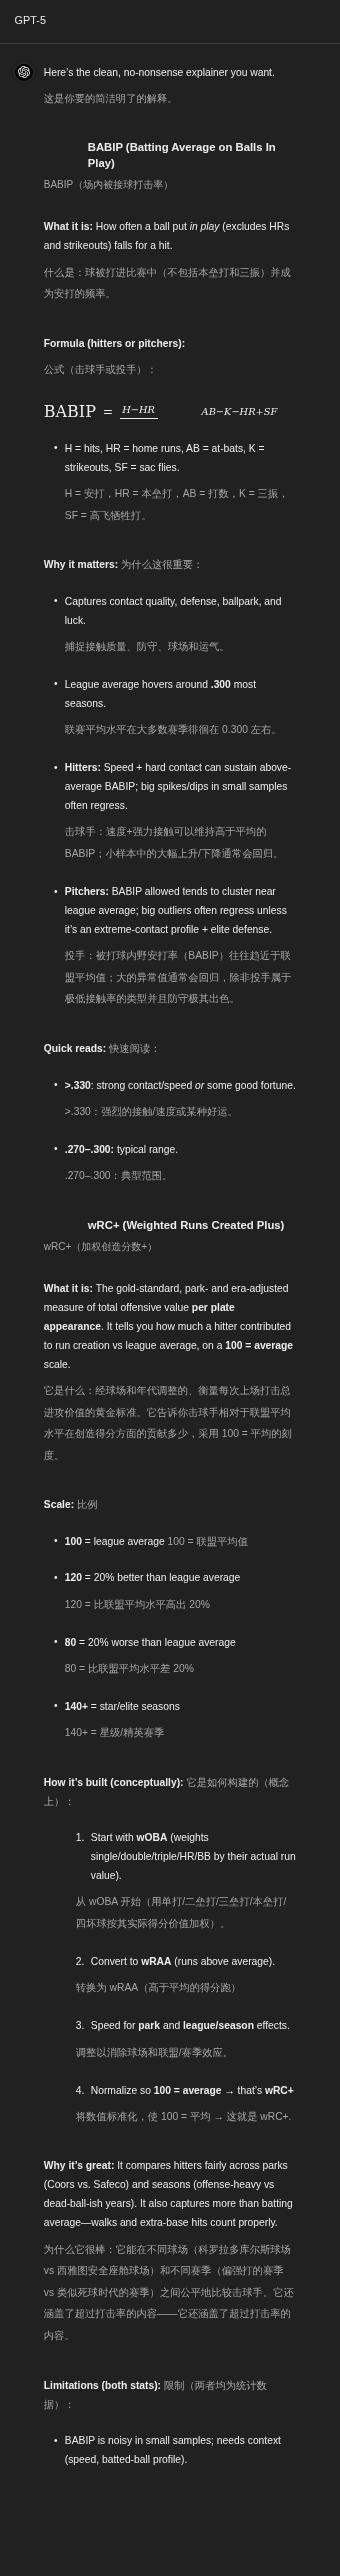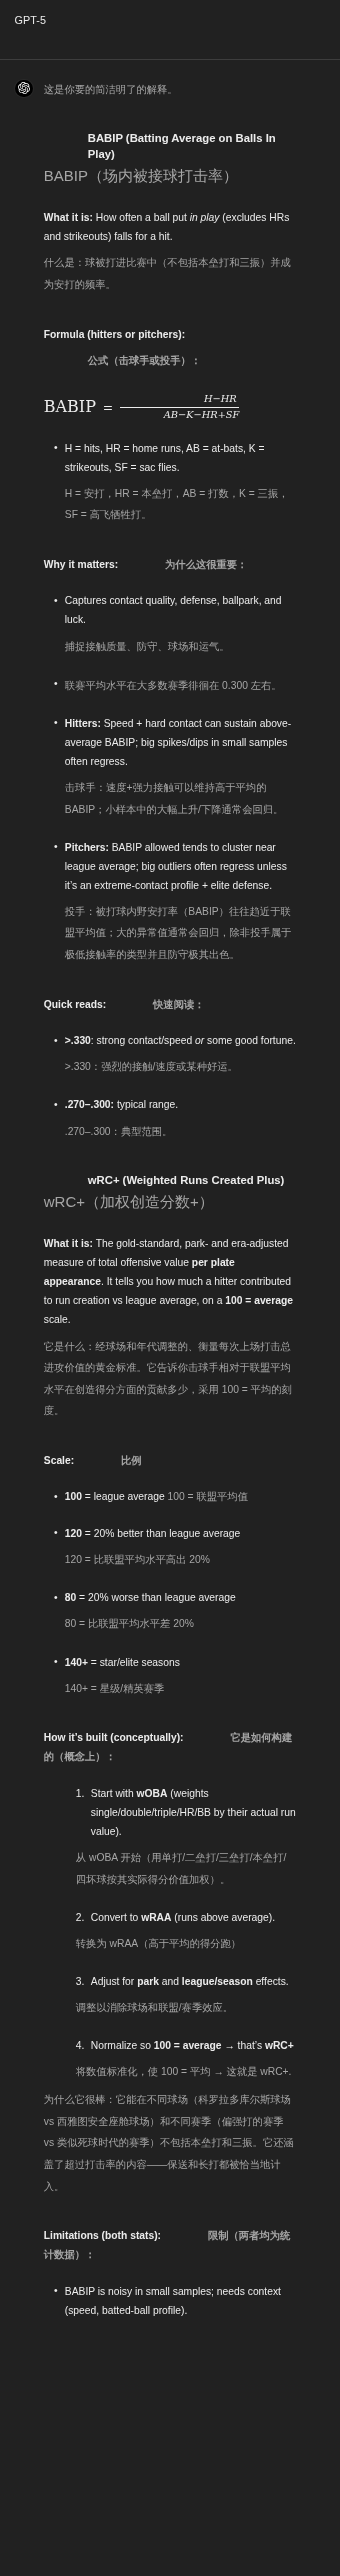--- a/index.html
+++ b/index.html
@@ -1,62 +1,62 @@
 <!DOCTYPE html>
 <html style="font-size:8.2px"><head>
 <meta charset="utf-8">
 <style>
   html,body{margin:0;padding:0;background:#212121;}
   body{width:340px;font-family:"Liberation Sans","DejaVu Sans",sans-serif;color:#ececec;
        -webkit-font-smoothing:antialiased;}
   .page{width:340px;min-height:2847px;box-sizing:border-box;background:#212121;}
 
-  .header{height:60px;box-sizing:border-box;padding:14px 0 0 14.4px;
+  .header{height:44px;box-sizing:border-box;padding:14px 0 0 14.4px;
           border-bottom:0.5px solid rgba(255,255,255,.13);}
   .model-title{font-size:10.8px;font-weight:500;color:#ececec;letter-spacing:0.1px;cursor:pointer;}
 
   .msg{display:flex;align-items:flex-start;padding:18.5px 44px 24px 14.4px;}
   .avatar{width:19.6px;height:19.6px;border-radius:50%;background:#000;flex:0 0 19.6px;
           display:flex;align-items:center;justify-content:center;margin-right:9.8px;
           border:0.5px solid rgba(255,255,255,.16);box-sizing:border-box;}
   .avatar svg{width:12px;height:12px;display:block;}
   .content{flex:1;min-width:0;font-size:10.3px;line-height:19px;}
 
   
   .r-w{color:#ececec;}
   .r-b{color:#ececec;font-weight:700;}
   .r-i{color:#ececec;font-style:italic;}
   .r-g{color:#a6a6a6;}
-  .r-G{color:#a6a6a6;font-weight:700;margin-left:44px;}
+  .r-G{color:#a6a6a6;font-weight:400;}
 
   
   .p{margin-top:13.4px;}
   .content > :first-child{margin-top:0;}
   .p.sec{margin-top:29px;}
   .pz{margin-top:6.2px;line-height:21.6px;}
   .h{margin-top:30px;font-size:11.3px;font-weight:700;line-height:16px;padding-left:44px;}
-  .hz{margin-top:6.2px;font-size:15px;line-height:16px;}
+  .hz{margin-top:6.2px;font-size:10px;line-height:16px;}
   .hz + .p, .hz + .formula{margin-top:24px;}
 
   .ul,.ol{margin-top:17.5px;}
   .li{margin-top:17.5px;padding-left:21px;position:relative;}
   .li:first-child{margin-top:0;}
   .li::before{content:"\2022";position:absolute;left:10.3px;top:-0.5px;color:#ececec;}
   .li .zh, .oli .zh{margin-top:6.2px;line-height:21.6px;}
 
   .oli{margin-top:17.5px;margin-left:32px;position:relative;padding-left:15px;}
   .oli:first-child{margin-top:0;}
   .omk{position:absolute;left:0;top:0;color:#ececec;}
   .oli .zh{margin-left:-15px;}
 
   .formula{margin-top:21.6px;margin-bottom:4.1px;display:flex;align-items:center;
            font-family:"DejaVu Serif","Liberation Serif",serif;color:#ececec;}
   .f-lhs{font-size:16px;line-height:15.5px;}
   .f-eq{font-size:12.4px;margin:0 6.7px;}
-  .frac{display:inline-flex;flex-direction:column;text-align:right;
+  .frac{display:inline-flex;flex-direction:row;text-align:left;
         font-style:italic;font-size:9.8px;line-height:12px;}
   .fr-num{border-bottom:1px solid #ececec;padding:0 2.6px 1.5px;}
   .fr-den{padding-top:1.5px;margin-left:44px;}
 </style>
 </head>
 <body>
 
 <div class="page">
   <div class="header">
     <span class="model-title">GPT-5</span>
@@ -64,20 +64,21 @@
 
   <div class="msg">
     <div class="avatar">
       <span>
         <svg viewBox="0 0 24 24" fill="#fff" xmlns="http://www.w3.org/2000/svg" aria-hidden="true">
           <path d="M22.2819 9.8211a5.9847 5.9847 0 0 0-.5157-4.9108 6.0462 6.0462 0 0 0-6.5098-2.9A6.0651 6.0651 0 0 0 4.9807 4.1818a5.9847 5.9847 0 0 0-3.9977 2.9 6.0462 6.0462 0 0 0 .7427 7.0966 5.98 5.98 0 0 0 .511 4.9107 6.051 6.051 0 0 0 6.5146 2.9001A5.9847 5.9847 0 0 0 13.2599 24a6.0557 6.0557 0 0 0 5.7718-4.2058 5.9894 5.9894 0 0 0 3.9977-2.9001 6.0557 6.0557 0 0 0-.7475-7.0729zm-9.022 12.6081a4.4755 4.4755 0 0 1-2.8764-1.0408l.1419-.0804 4.7783-2.7582a.7948.7948 0 0 0 .3927-.6813v-6.7369l2.02 1.1686a.071.071 0 0 1 .038.052v5.5826a4.504 4.504 0 0 1-4.4945 4.4944zm-9.6607-4.1254a4.4708 4.4708 0 0 1-.5346-3.0137l.142.0852 4.783 2.7582a.7712.7712 0 0 0 .7806 0l5.8428-3.3685v2.3324a.0804.0804 0 0 1-.0332.0615L9.74 19.9502a4.4992 4.4992 0 0 1-6.1408-1.6464zM2.3408 7.8956a4.485 4.485 0 0 1 2.3655-1.9728V11.6a.7664.7664 0 0 0 .3879.6765l5.8144 3.3543-2.0201 1.1685a.0757.0757 0 0 1-.071 0l-4.8303-2.7865A4.504 4.504 0 0 1 2.3408 7.8956zm16.5963 3.8558L13.1038 8.364 15.1192 7.2a.0757.0757 0 0 1 .071 0l4.8303 2.7913a4.4944 4.4944 0 0 1-.6765 8.1042v-5.6772a.79.79 0 0 0-.407-.667zm2.0107-3.0231l-.142-.0852-4.7735-2.7818a.7759.7759 0 0 0-.7854 0L9.409 9.2297V6.8974a.0662.0662 0 0 1 .0284-.0615l4.8303-2.7866a4.4992 4.4992 0 0 1 6.6802 4.66zM8.3065 12.863l-2.02-1.1638a.0804.0804 0 0 1-.038-.0567V6.0742a4.4992 4.4992 0 0 1 7.3757-3.4537l-.142.0805L8.704 5.459a.7948.7948 0 0 0-.3927.6813zm1.0976-2.3654l2.602-1.4998 2.6069 1.4998v2.9994l-2.5974 1.4997-2.6067-1.4997z"></path>
         </svg>
       </span>
     </div>
     <div class="content" id="msg-body">
+        <div class="p"><span class="r-w">Here’s the clean, no-nonsense explainer you want.</span></div>
         <div class="pz"><span class="r-g">这是你要的简洁明了的解释。</span></div>
         <div class="h"><span class="r-b">BABIP (Batting Average on Balls In Play)</span></div>
         <div class="hz"><span class="r-g">BABIP（场内被接球打击率）</span></div>
         <div class="p"><span class="r-b">What it is:</span><span class="r-w"> How often a ball put </span><span class="r-i">in play</span><span class="r-w"> (excludes HRs and strikeouts) falls for a hit.</span></div>
         <div class="pz"><span class="r-g">什么是：球被打进比赛中（不包括本垒打和三振）并成为安打的频率。</span></div>
         <div class="p sec"><span class="r-b">Formula (hitters or pitchers):</span></div>
         <div class="pz"><span class="r-G">公式（击球手或投手）：</span></div>
         <div class="formula">
           <span class="f-lhs">BABIP</span>
           <span class="f-eq">=</span>
@@ -92,20 +93,21 @@
             <div class="zh"><span class="r-g">H = 安打，HR = 本垒打，AB = 打数，K = 三振，SF = 高飞牺牲打。</span></div>
           </div>
         </div>
         <div class="p sec"><span class="r-b">Why it matters: </span><span class="r-G">为什么这很重要：</span></div>
         <div class="ul">
           <div class="li">
             <div class="en"><span class="r-w">Captures contact quality, defense, ballpark, and luck.</span></div>
             <div class="zh"><span class="r-g">捕捉接触质量、防守、球场和运气。</span></div>
           </div>
           <div class="li">
+            <div class="en"><span class="r-w">League average hovers around </span><span class="r-b">.300</span><span class="r-w"> most seasons.</span></div>
             <div class="zh"><span class="r-g">联赛平均水平在大多数赛季徘徊在 0.300 左右。</span></div>
           </div>
           <div class="li">
             <div class="en"><span class="r-b">Hitters:</span><span class="r-w"> Speed + hard contact can sustain above-average BABIP; big spikes/dips in small samples often regress.</span></div>
             <div class="zh"><span class="r-g">击球手：速度+强力接触可以维持高于平均的 BABIP；小样本中的大幅上升/下降通常会回归。</span></div>
           </div>
           <div class="li">
             <div class="en"><span class="r-b">Pitchers:</span><span class="r-w"> BABIP allowed tends to cluster near league average; big outliers often regress unless it’s an extreme-contact profile + elite defense.</span></div>
             <div class="zh"><span class="r-g">投手：被打球内野安打率（BABIP）往往趋近于联盟平均值；大的异常值通常会回归，除非投手属于极低接触率的类型并且防守极其出色。</span></div>
           </div>
@@ -150,30 +152,31 @@
             <div class="en"><span class="r-w">Start with </span><span class="r-b">wOBA</span><span class="r-w"> (weights single/double/triple/HR/BB by their actual run value).</span></div>
             <div class="zh"><span class="r-g">从 wOBA 开始（用单打/二垒打/三垒打/本垒打/四坏球按其实际得分价值加权）。</span></div>
           </div>
           <div class="oli">
             <span class="omk">2.</span>
             <div class="en"><span class="r-w">Convert to </span><span class="r-b">wRAA</span><span class="r-w"> (runs above average).</span></div>
             <div class="zh"><span class="r-g">转换为 wRAA（高于平均的得分跑）</span></div>
           </div>
           <div class="oli">
             <span class="omk">3.</span>
-            <div class="en"><span class="r-w">Adjust for </span><span class="r-b">park</span><span class="r-w"> and </span><span class="r-b">league/season</span><span class="r-w"> effects.</span></div>
+            <div class="en"><span class="r-w">Speed for </span><span class="r-b">park</span><span class="r-w"> and </span><span class="r-b">league/season</span><span class="r-w"> effects.</span></div>
             <div class="zh"><span class="r-g">调整以消除球场和联盟/赛季效应。</span></div>
           </div>
           <div class="oli">
             <span class="omk">4.</span>
             <div class="en"><span class="r-w">Normalize so </span><span class="r-b">100 = average</span><span class="r-w"> → that’s </span><span class="r-b">wRC+</span></div>
             <div class="zh"><span class="r-g">将数值标准化，使 100 = 平均 → 这就是 wRC+.</span></div>
           </div>
         </div>
-        <div class="pz"><span class="r-g">为什么它很棒：它能在不同球场（科罗拉多库尔斯球场 vs 西雅图安全座舱球场）和不同赛季（偏强打的赛季 vs 类似死球时代的赛季）不包括本垒打和三振。它还涵盖了超过打击率的内容——保送和长打都被恰当地计入。</span></div>
+        <div class="p sec"><span class="r-b">Why it’s great:</span><span class="r-w"> It compares hitters fairly across parks (Coors vs. Safeco) and seasons (offense-heavy vs dead-ball-ish years). It also captures more than batting average—walks and extra-base hits count properly.</span></div>
+        <div class="pz"><span class="r-g">为什么它很棒：它能在不同球场（科罗拉多库尔斯球场 vs 西雅图安全座舱球场）和不同赛季（偏强打的赛季 vs 类似死球时代的赛季）之间公平地比较击球手。它还涵盖了超过打击率的内容——它还涵盖了超过打击率的内容。</span></div>
         <div class="p sec"><span class="r-b">Limitations (both stats): </span><span class="r-G">限制（两者均为统计数据）：</span></div>
         <div class="ul">
           <div class="li">
             <div class="en"><span class="r-w">BABIP is noisy in small samples; needs context (speed, batted-ball profile).</span></div>
             <div class="zh"></div>
           </div>
         </div>
       </div>
   </div>
 </div>

